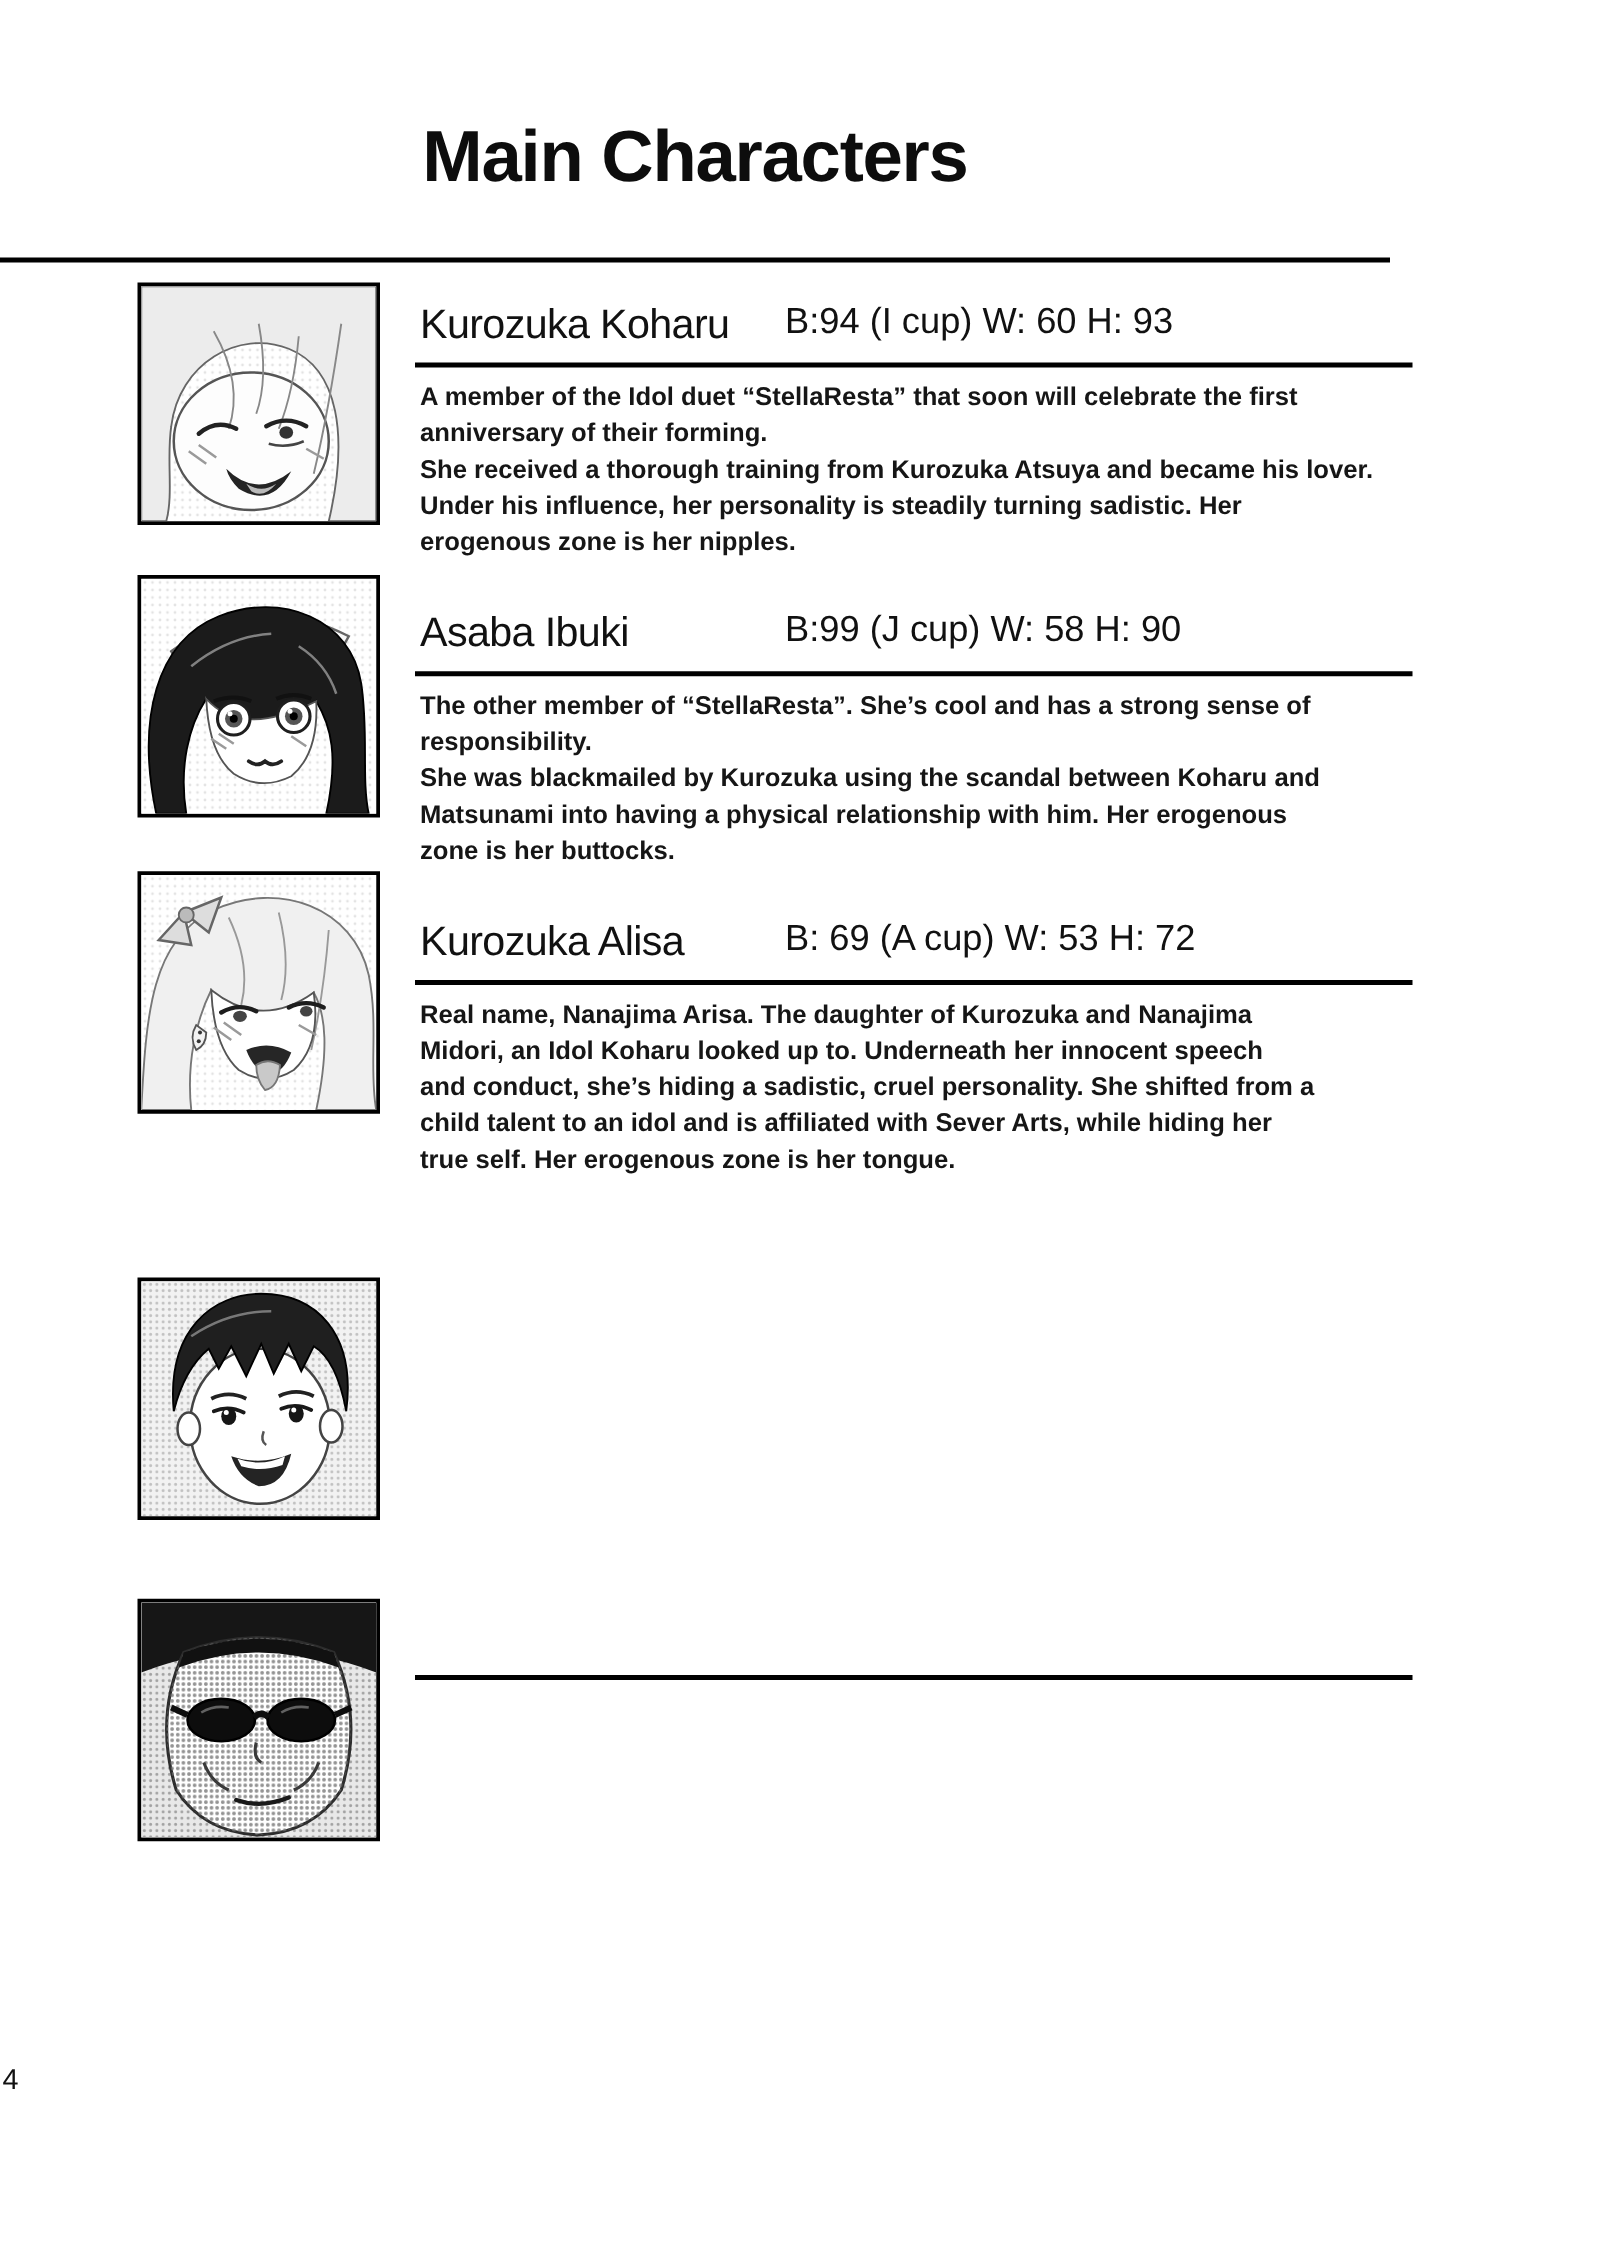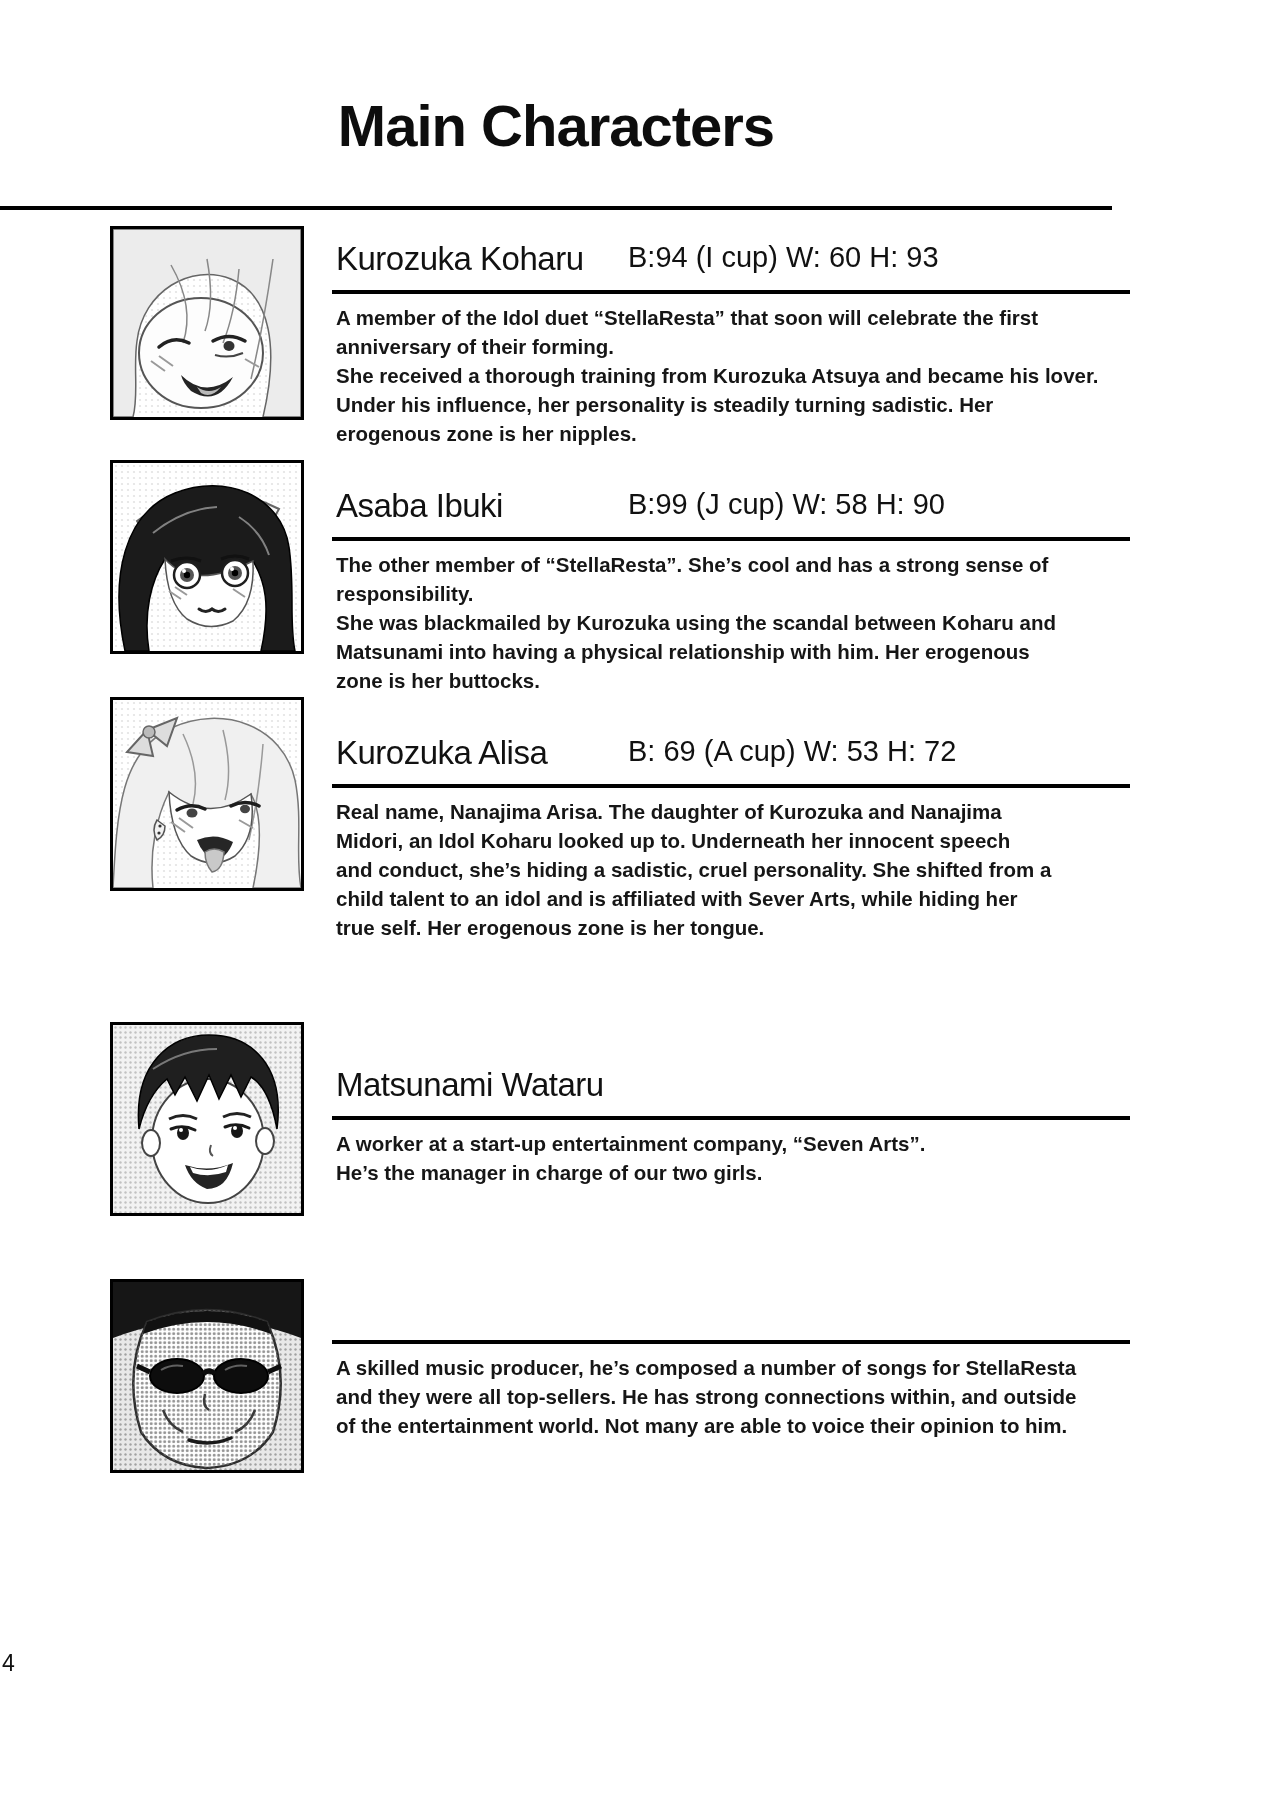--- a/index.html
+++ b/index.html
@@ -197,29 +197,20 @@
       <ellipse cx="70" cy="108" rx="6" ry="7" fill="#161616"></ellipse>
       <circle cx="68" cy="105" r="2" fill="#fff"></circle>
       <path d="M112,102 Q124,97 136,103" fill="none" stroke="#1a1a1a" stroke-width="3" stroke-linecap="round"></path>
       <ellipse cx="124" cy="106" rx="6" ry="7" fill="#161616"></ellipse>
       <circle cx="122" cy="103" r="2" fill="#fff"></circle>
       <path d="M98,120 Q95,128 100,131" fill="none" stroke="#555" stroke-width="2"></path>
       <path d="M72,140 Q96,148 120,138 Q114,164 94,164 Q78,158 72,140 Z" fill="#242424"></path>
       <path d="M77,142 Q96,149 115,140 L113,147 Q96,153 80,148 Z" fill="#ffffff"></path>
     </svg>
   </figure>
-  <div class="info">
-    <div class="name-line">
-      <h2 class="char-name">Matsunami Wataru</h2>
-      <span class="char-meas"></span>
-    </div>
-    <div class="name-rule"></div>
-    <p class="char-desc">A worker at a start-up entertainment company, “Seven Arts”.
-He’s the manager in charge of our two girls.</p>
-  </div>
 </section>
 
 <section class="char-row row5">
   <figure class="portrait">
     <svg viewBox="0 0 188 188" aria-hidden="true">
       <defs>
         <pattern id="ht5" width="5" height="5" patternUnits="userSpaceOnUse">
             <circle cx="2.5" cy="2.5" r="1.2" fill="#9a9a9a"></circle>
           </pattern>
         <pattern id="dk5" width="4.5" height="4.5" patternUnits="userSpaceOnUse">
@@ -238,19 +229,16 @@
       <path d="M37,90 L24,84 M155,90 L168,84" stroke="#0d0d0d" stroke-width="5"></path>
       <path d="M48,88 Q58,82 70,84" fill="none" stroke="#ffffff" stroke-width="2" opacity="0.35"></path>
       <path d="M112,88 Q122,82 134,84" fill="none" stroke="#ffffff" stroke-width="2" opacity="0.35"></path>
       <path d="M92,112 Q89,124 96,128" fill="none" stroke="#3a3a3a" stroke-width="2.5"></path>
       <path d="M50,128 Q56,144 70,150 M142,128 Q136,144 122,150" fill="none" stroke="#3a3a3a" stroke-width="2.5"></path>
       <path d="M76,158 Q96,165 118,156" fill="none" stroke="#1a1a1a" stroke-width="3.5" stroke-linecap="round"></path>
     </svg>
   </figure>
   <div class="info">
     <div class="name-rule"></div>
-    <p class="char-desc">A skilled music producer, he’s composed a number of songs for StellaResta
-and they were all top-sellers. He has strong connections within, and outside
-of the entertainment world. Not many are able to voice their opinion to him.</p>
   </div>
 </section>
 
 <div class="page-number">4</div>
 
 </body></html>

